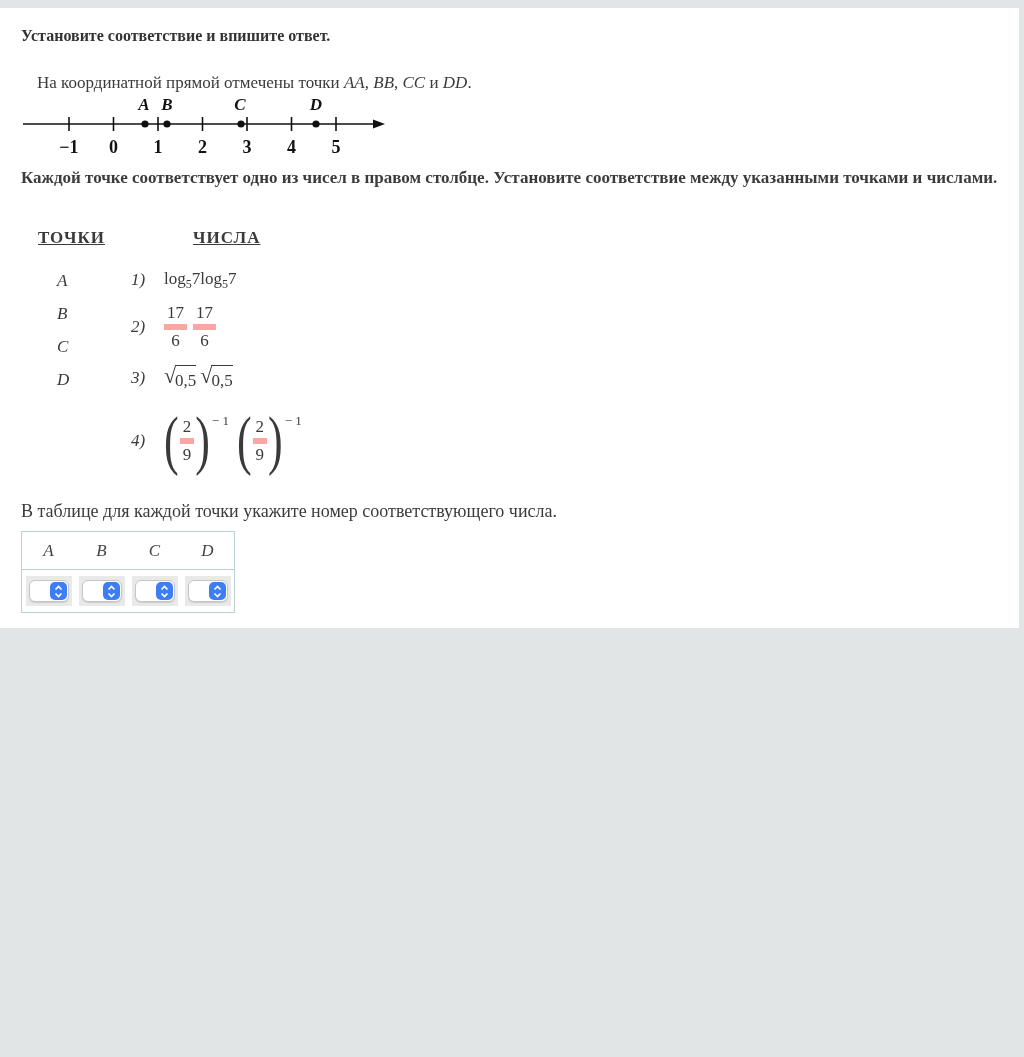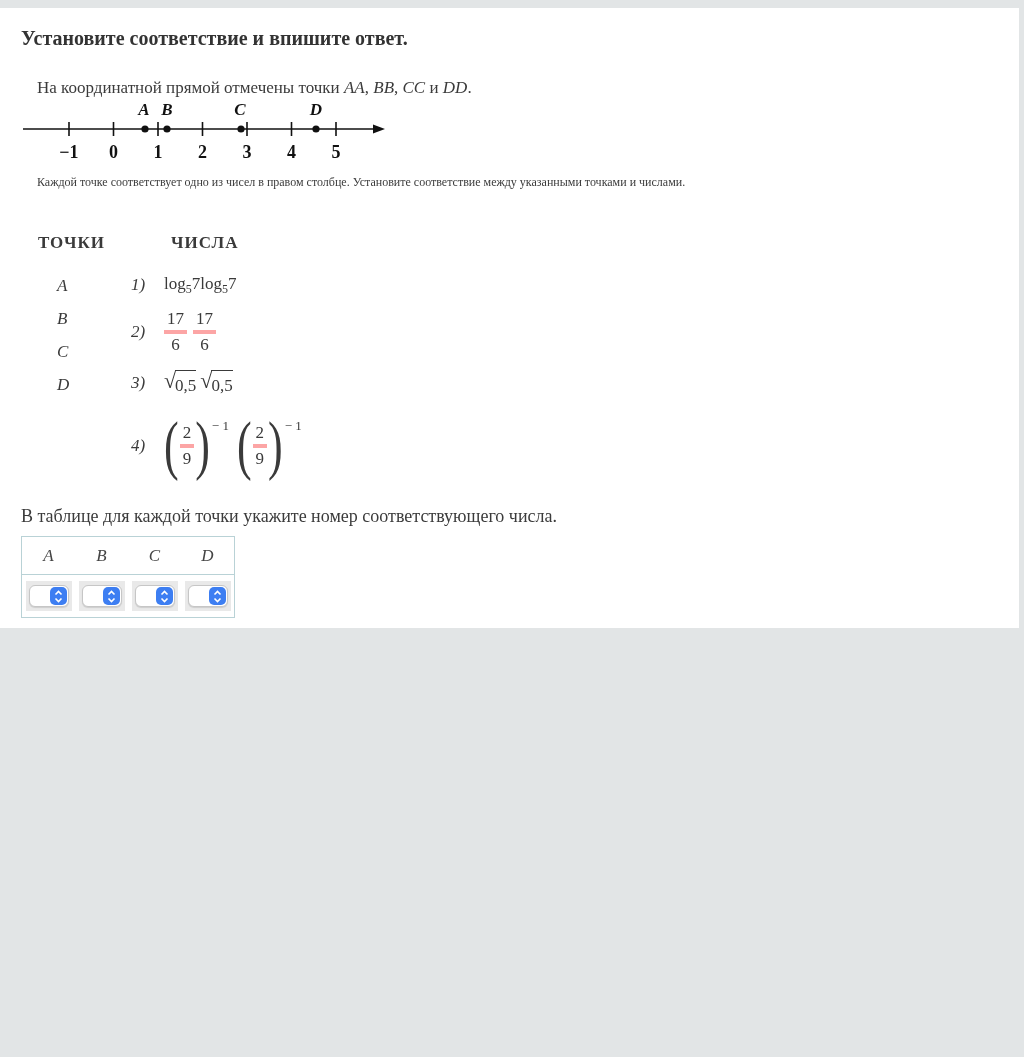--- a/index.html
+++ b/index.html
@@ -12,50 +12,52 @@
     overflow:hidden;
   }
   .panel {
     position:absolute; top:8px; left:0;
     width:1019px; height:620px;
     background:#ffffff;
   }
   .content { padding:19px 16px 0 21px; }
 
   .title {
-    font-size:20px; font-weight:bold; color:#333333;
+    font-size:16px; font-weight:bold; color:#333333;
     margin:0 0 0 0;
   }
   .p1 {
     margin:28px 0 0 16px;
     font-size:17px;
   }
   .p1 i { font-style:italic; }
 
   .numberline-wrap { margin:3px 0 0 0; height:62px; }
 
   .p2 {
-    margin:4px 0 0 16px;
+    margin:4px 0 0 0;
     width:983px;
-    font-size:12px;
+    font-size:17px;
     line-height:31px;
     text-align:justify;
+    font-weight:bold;
   }
 
   .match-headers {
     margin:35px 0 0 17px;
     display:flex;
   }
   .match-headers .hdr {
     font-weight:bold;
     font-size:17px;
     letter-spacing:1px;
+    text-decoration:underline;
     color:#3a3a3a;
   }
-  .match-headers .hdr-numbers { margin-left:66px; }
+  .match-headers .hdr-numbers { margin-left:88px; }
 
   .match-body { display:flex; margin-top:16px; }
   .match-points {
     width:110px;
     padding-left:36px;
     box-sizing:border-box;
     font-style:italic;
     font-size:17px;
     color:#3a3a3a;
   }
@@ -81,21 +83,21 @@
 
   sub.logbase { font-size:12px; vertical-align:-4px; }
 
   .frac {
     display:inline-block;
     text-align:center;
     vertical-align:middle;
     line-height:20px;
     font-size:17px;
   }
-  .frac .num { display:block; border-bottom:4px solid #fca5a5; padding:0 3px 1px 3px; }
+  .frac .num { display:block; border-bottom:6px solid #fca5a5; padding:0 3px 1px 3px; }
   .frac .den { display:block; padding-top:1px; }
   .frac + .frac { margin-left:6px; }
 
   .sqrt-group { display:inline-flex; align-items:flex-start; margin-right:4px; }
   .sqrt-sign { font-size:22px; line-height:22px; margin-right:-1px; }
   .radicand { border-top:1px solid #3a3a3a; padding-top:5px; font-size:17px; }
 
   .pow-group { display:inline-flex; align-items:center; margin-right:8px; }
   .bigparen {
     display:inline-block;

